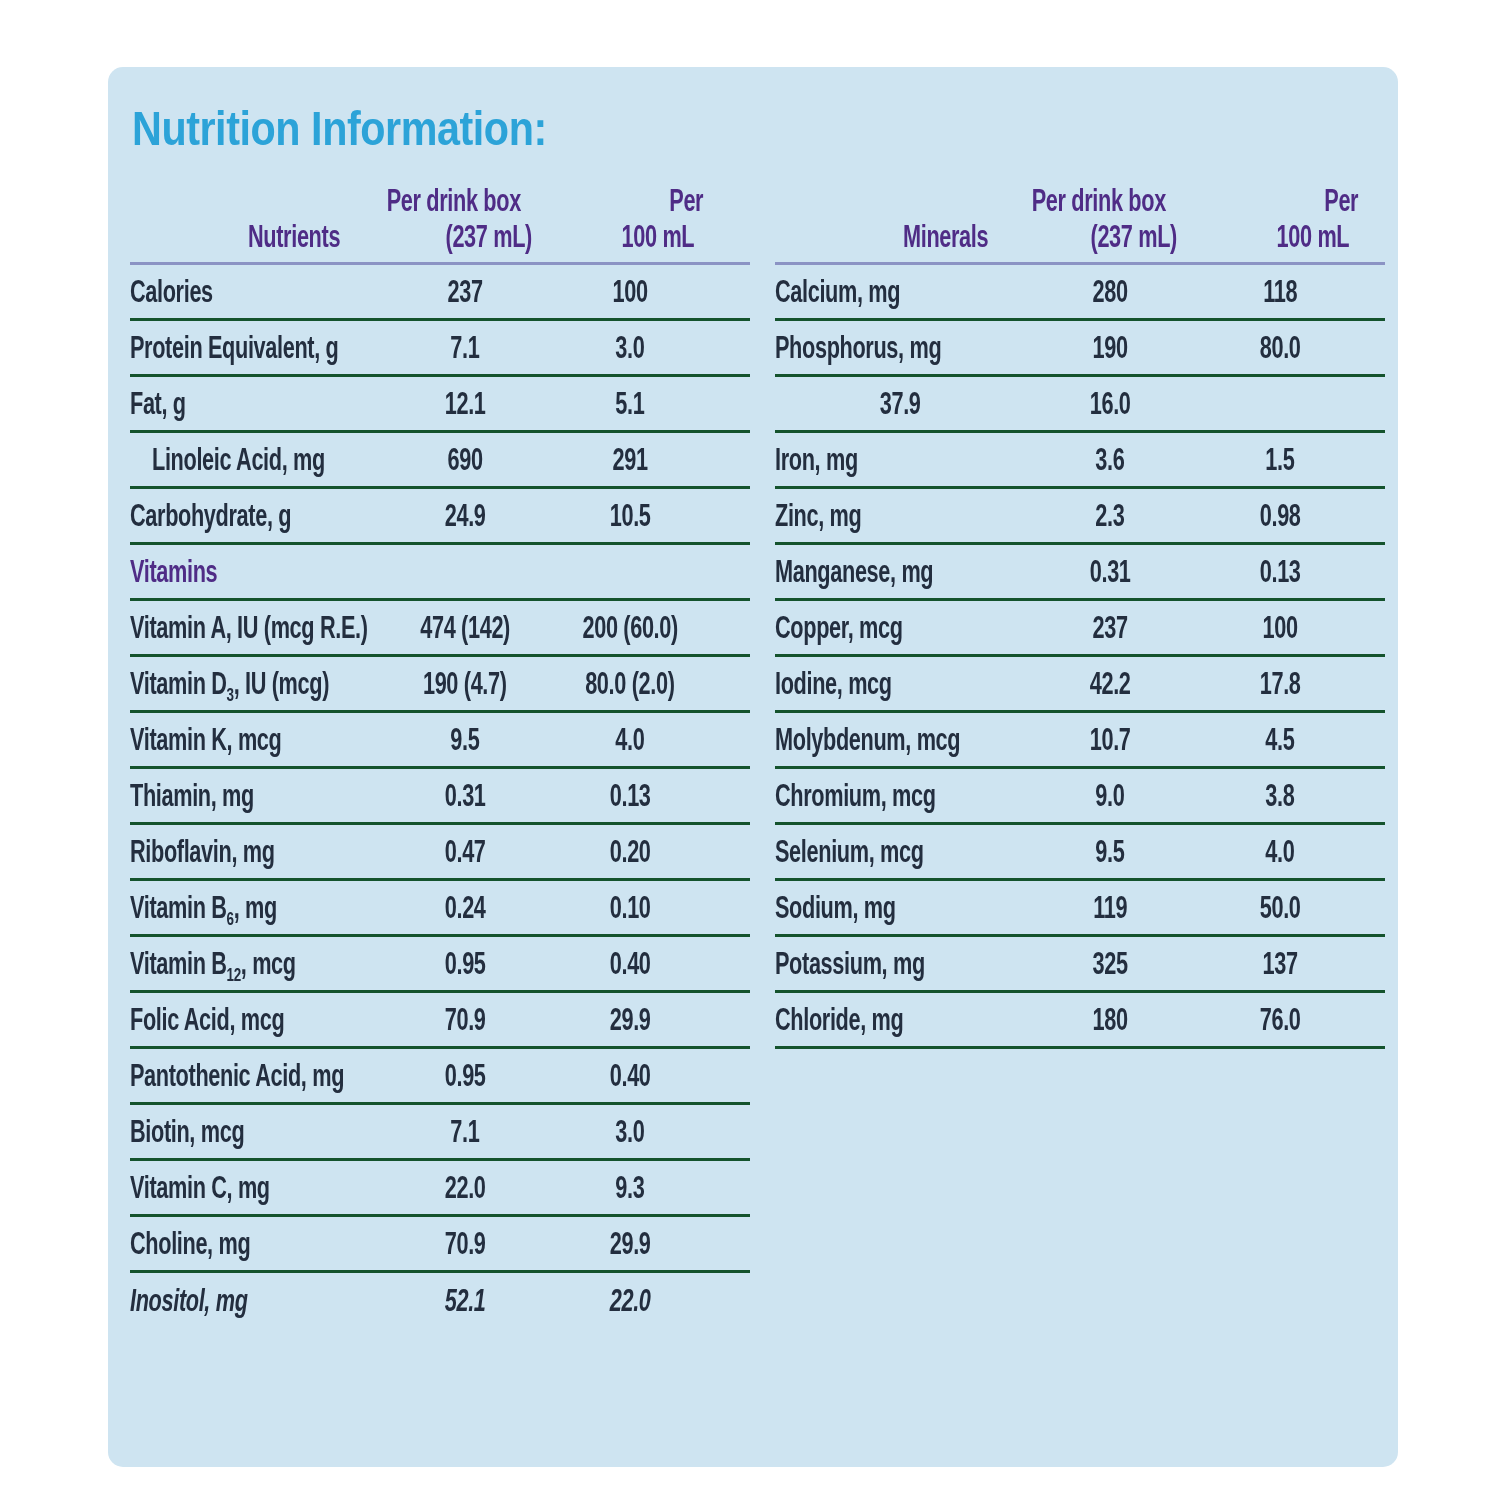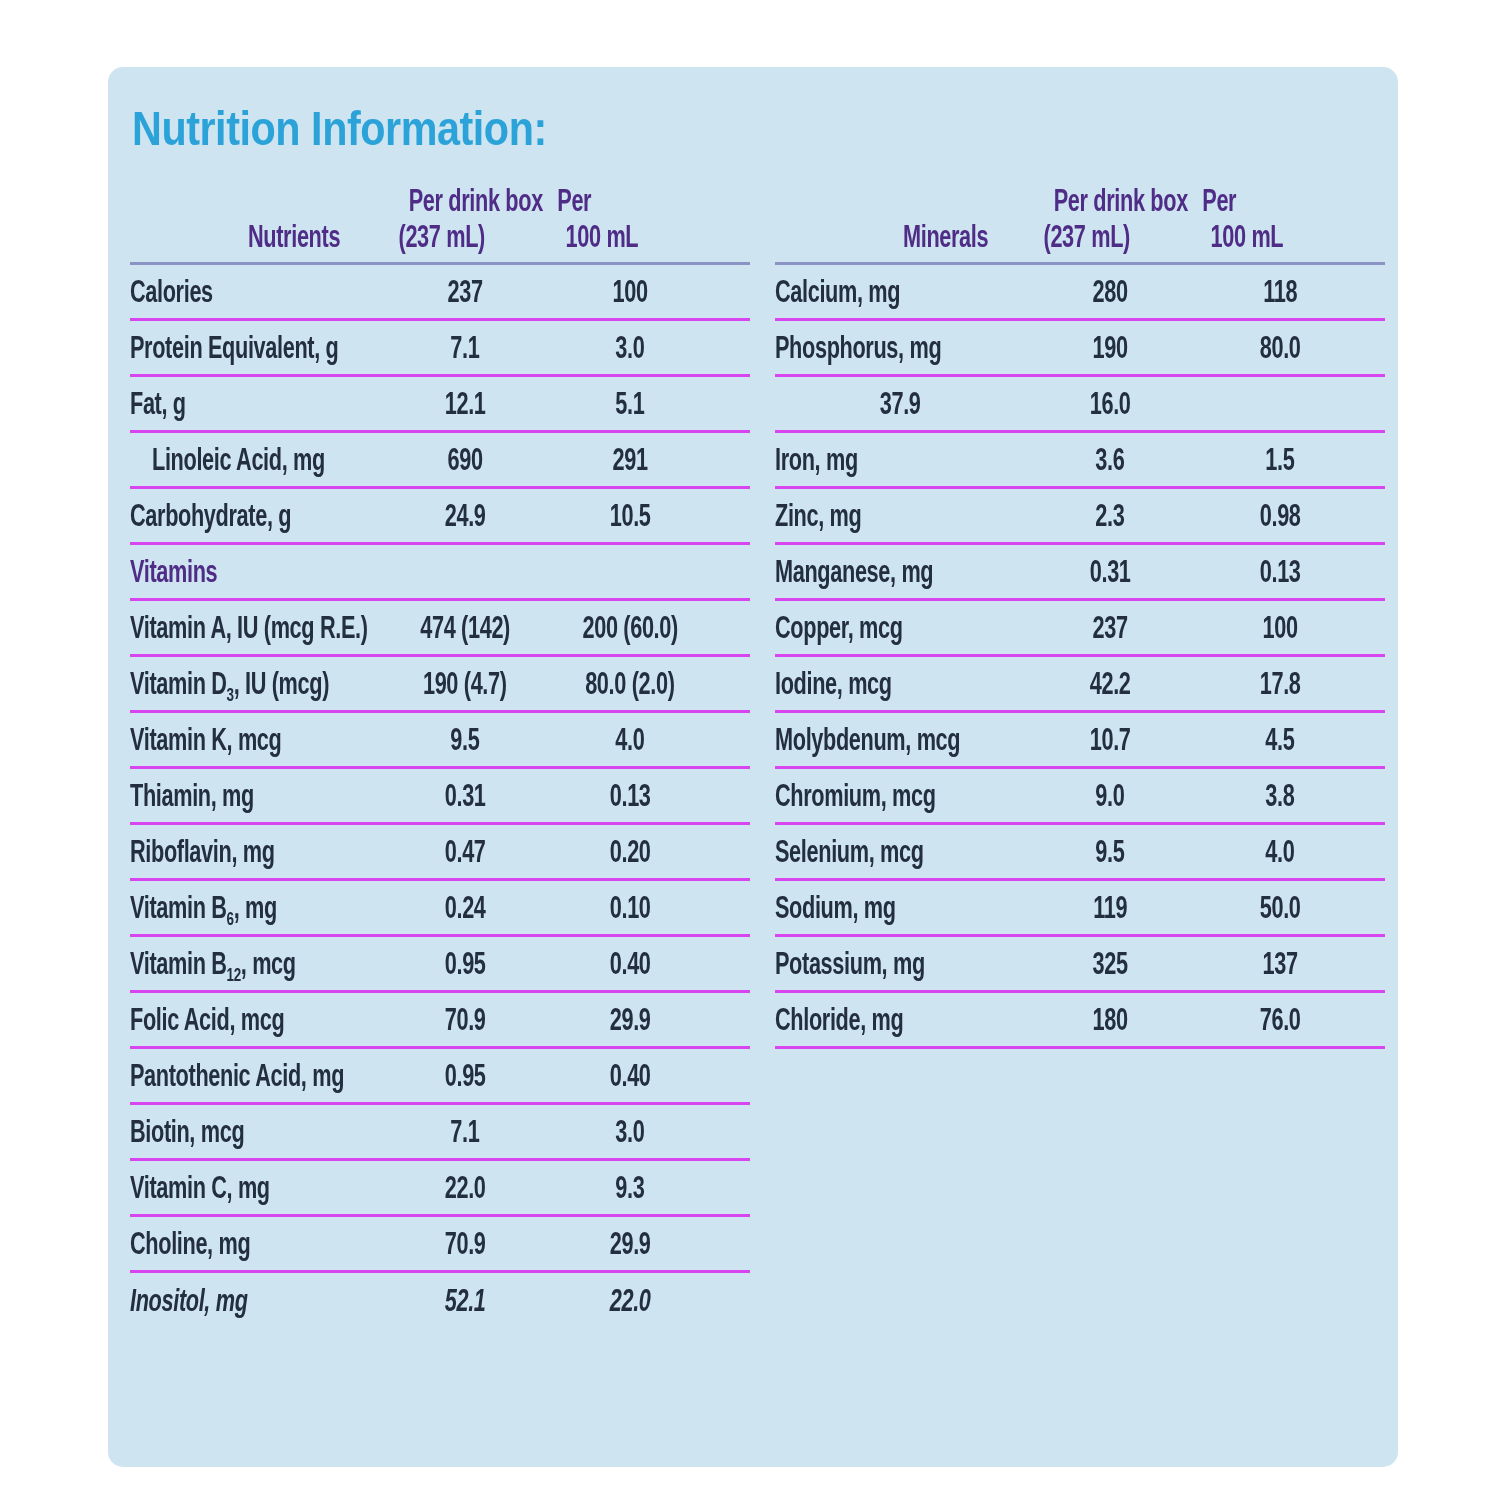--- a/index.html
+++ b/index.html
@@ -12,24 +12,24 @@
   .tx{display:inline-block;transform:scaleX(0.70);transform-origin:0 50%;
     letter-spacing:-0.5px;white-space:nowrap;}
   .tx.c{transform-origin:50% 50%;}
   sub{font-size:0.62em;line-height:0;}
   .ntable{position:absolute;top:100px;}
   #left-table{left:22px;width:620px;}
   #right-table{left:667px;width:610px;}
   .thead{display:grid;height:98px;border-bottom:3px solid #8b93c4;box-sizing:border-box;}
   #left-table .thead,#left-table .row{grid-template-columns:250px 170px 160px 1fr;}
   #right-table .thead,#right-table .row{grid-template-columns:250px 170px 170px 1fr;}
-  .th{display:flex;flex-direction:column;justify-content:flex-end;align-items:flex-start;
+  .th{display:flex;flex-direction:column;justify-content:flex-end;align-items:flex-end;
     padding-bottom:7px;color:#4f2c86;font-weight:700;font-size:31px;line-height:36px;}
   .th.first{align-items:flex-end;}
-  .row{display:grid;height:56px;box-sizing:border-box;border-bottom:3px solid #d946ef;
+  .row{display:grid;height:56px;box-sizing:border-box;border-bottom:3px solid #14532d;
     align-items:center;font-size:31px;font-weight:700;color:#232e3f;}
   .row.last{border-bottom:none;font-style:italic;}
   .cell-l{text-align:left;}
   .cell-l.indent{padding-left:22px;}
   .cell-v{text-align:center;}
   .section-label{color:#4f2c86;}
 </style>
 </head>
 <body>
 

